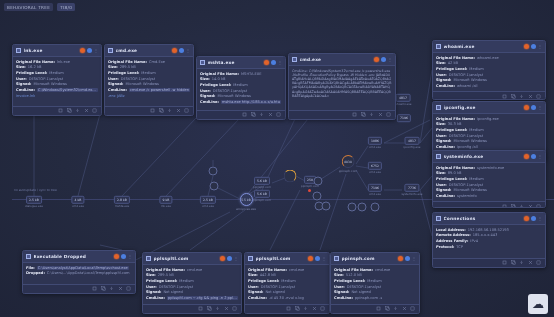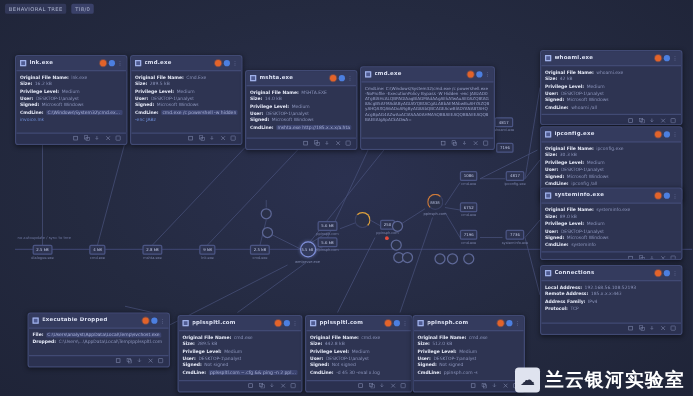--- a/index.html
+++ b/index.html
@@ -997,14 +997,13 @@
           <svg viewBox="0 0 5 5">
             <rect x="0.8" y="0.8" width="3.4" height="3.4" rx=".4" fill="none" stroke="#98a2c8" stroke-width=".45"></rect>
           </svg>
         </span>
       </div>
     </div>
   </div>
 
 <div class="wm">
   <div class="logo">☁</div>
-  <div class="txt">兰云银河实验室</div>
 </div>
 
 </body></html>

